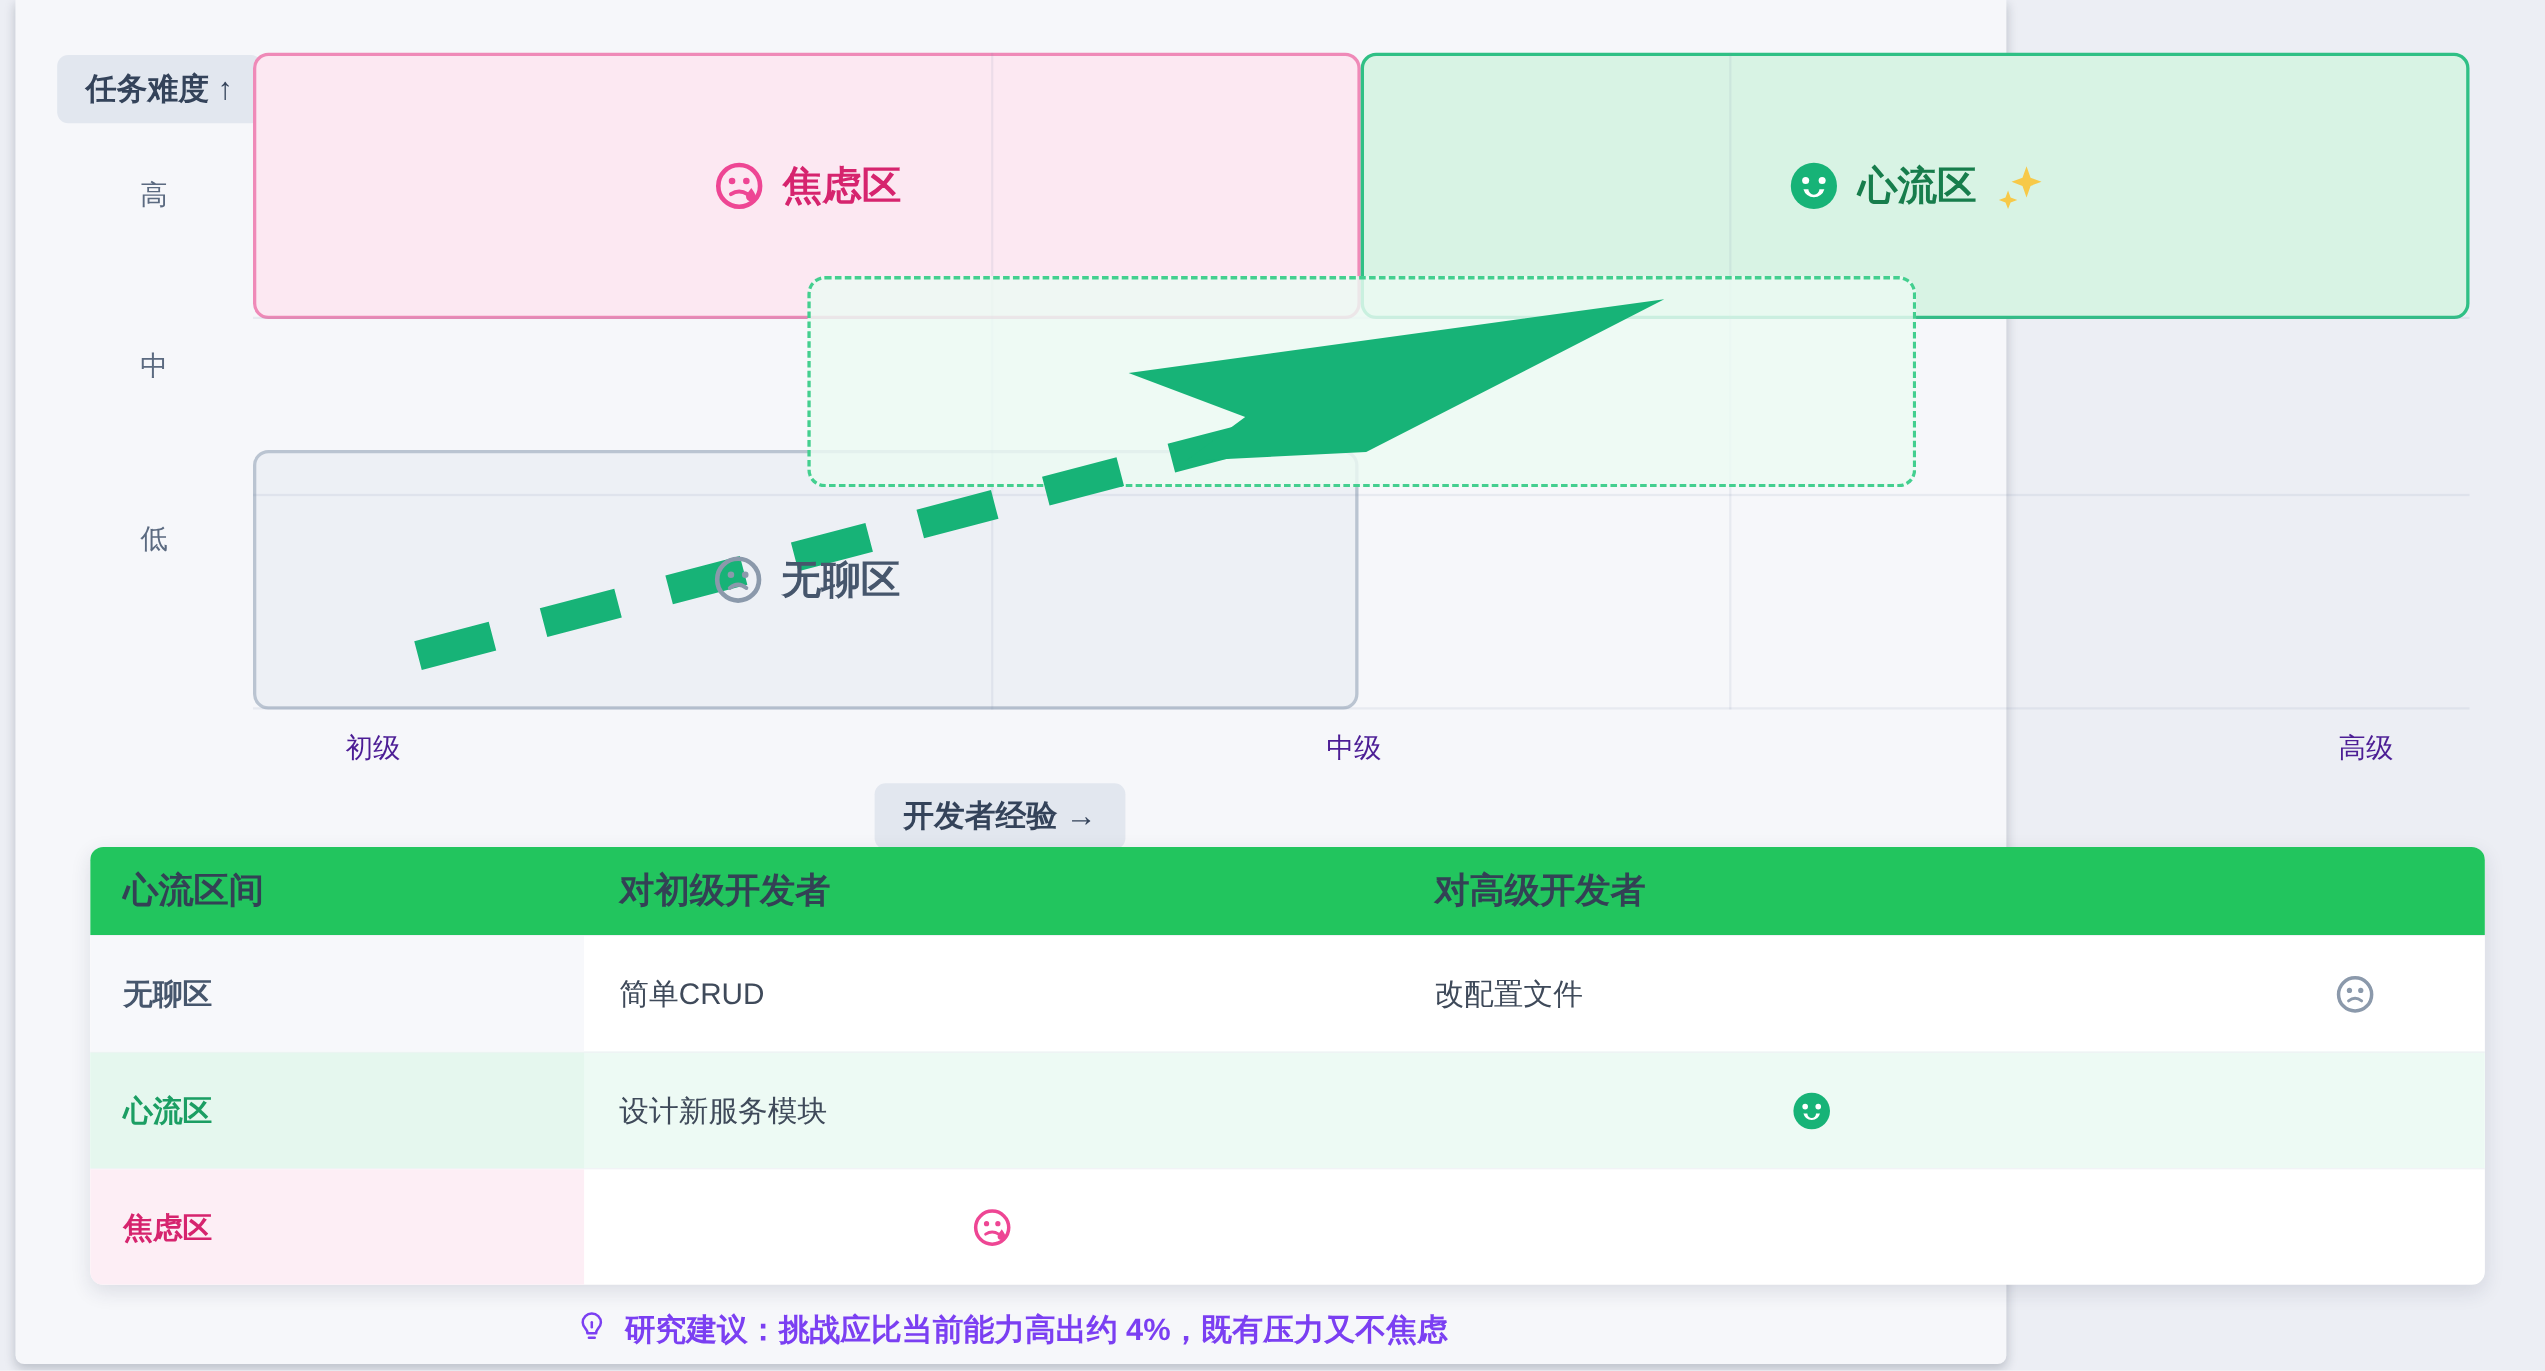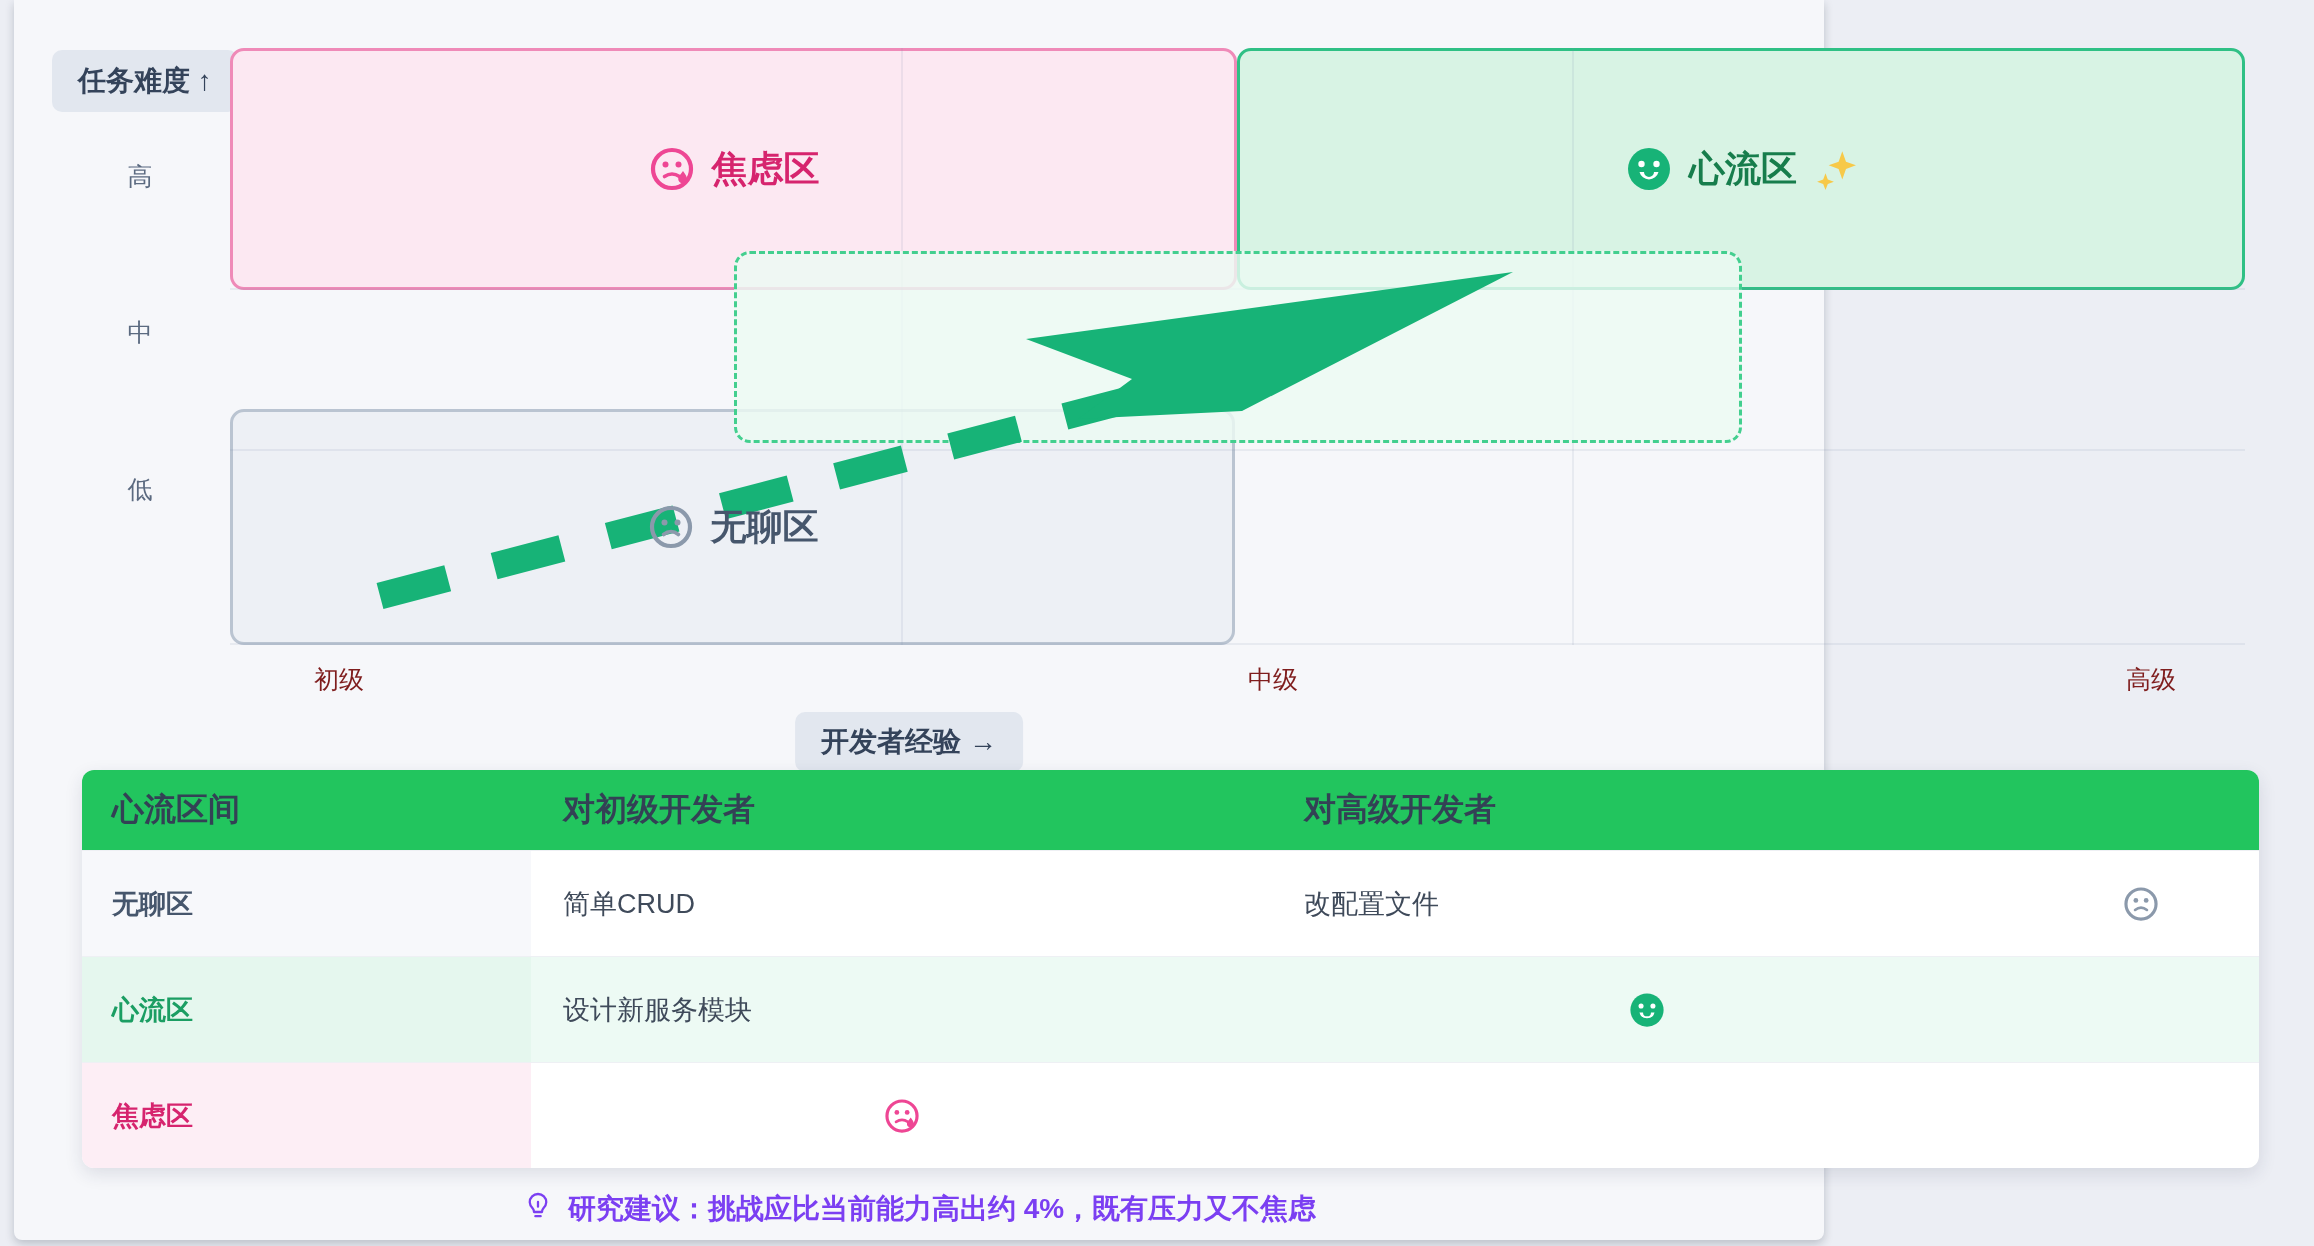--- a/index.html
+++ b/index.html
@@ -41,23 +41,23 @@
   
   .axis-chip{
     position:absolute;background:#e2e7ef;border-radius:10px;
     font-weight:bold;font-size:28px;color:#34435a;
     display:flex;align-items:center;justify-content:center;
     padding:0 26px;height:62px;white-space:nowrap;
   }
   #y-axis-chip{left:38px;top:50px;}
   #x-axis-chip{left:50%;transform:translateX(calc(-50% - 10px));top:712px;height:60px;}
   .ytick{position:absolute;width:120px;text-align:center;left:66px;font-size:25px;color:#5b6a80;}
-  .xtick{position:absolute;top:663px;font-size:25px;color:#7f1d1d;white-space:nowrap;}
+  .xtick{position:absolute;top:663px;font-size:25px;color:#4c1d95;white-space:nowrap;}
   #xtick-0{left:300px;}
-  #xtick-1{left:1192px;width:92px;text-align:right;}
+  #xtick-1{left:1192px;width:92px;text-align:left;}
   #xtick-2{left:2112px;}
   
   #flow-table{
     position:absolute;left:68px;top:770px;width:2177px;
     background:#fff;border-radius:12px;overflow:hidden;
     box-shadow:0 6px 18px rgba(30,45,70,.12);
   }
   .trow{display:grid;grid-template-columns:449px 741px 750px 237px;align-items:stretch;}
   .trow > div{display:flex;align-items:center;box-sizing:border-box;}
   .thead{height:80px;background:#22c55e;font-weight:bold;font-size:32px;color:#334155;}

